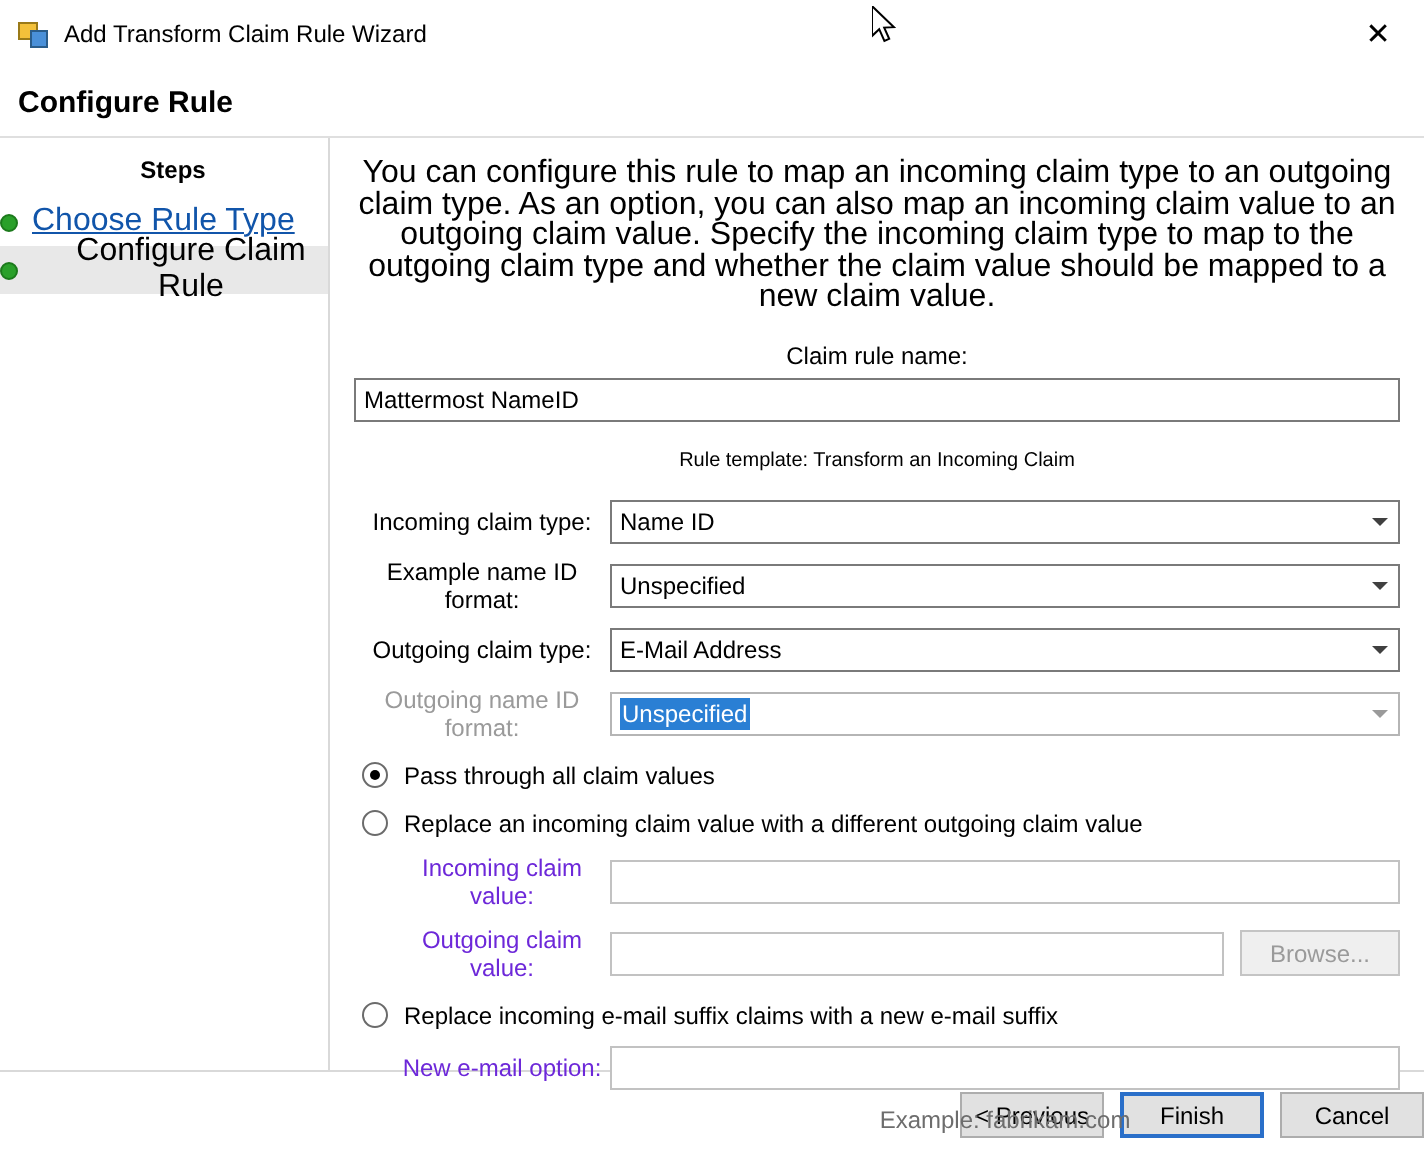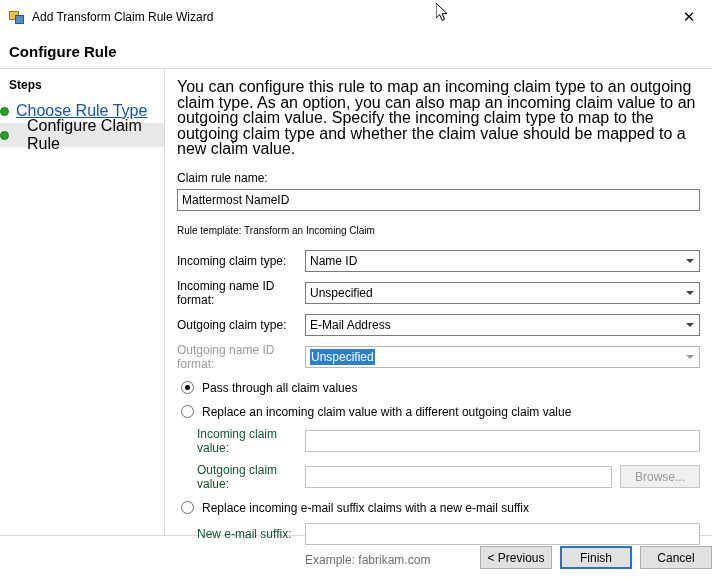--- a/index.html
+++ b/index.html
@@ -95,20 +95,21 @@
   .hdr-sep {
     height: 1px;
     background: #dfdfdf;
   }
 
   
   .body {
     display: flex;
     height: 466px;
     background: #ffffff;
+    text-align: center;
   }
   .steps {
     width: 165px;
     border-right: 1px solid #d9d9d9;
     background: #ffffff;
     box-sizing: border-box;
   }
   .steps-title {
     font-weight: bold;
     font-size: 12px;
@@ -259,21 +260,21 @@
 
   .sub-row {
     display: flex;
     align-items: center;
     margin: 8px 0 0 0;
     padding-left: 20px;
   }
   .sub-row .slabel {
     width: 108px;
     font-size: 12px;
-    color: #14532d;
+    color: #6d28d9;
     flex: none;
   }
   .input-disabled {
     height: 22px;
     border: 1px solid #c2c2c2;
     background: #ffffff;
     box-sizing: border-box;
   }
   .browse-btn {
     width: 80px;
@@ -374,21 +375,21 @@
       <span class="rlabel">Incoming claim type:</span>
       <span class="combo">
         <span>Name ID</span>
         <span class="arrow">
             <i></i>
           </span>
       </span>
     </div>
 
     <div class="row">
-      <span class="rlabel">Incoming name ID format:</span>
+      <span class="rlabel">Example name ID format:</span>
       <span class="combo">
         <span>Unspecified</span>
         <span class="arrow">
             <i></i>
           </span>
       </span>
     </div>
 
     <div class="row">
       <span class="rlabel">Outgoing claim type:</span>
@@ -434,21 +435,21 @@
       </span>
       <span class="browse-btn">Browse...</span>
     </div>
 
     <div class="radio-row">
       <span class="radio"></span>
       <span class="radio-label">Replace incoming e-mail suffix claims with a new e-mail suffix</span>
     </div>
 
     <div class="sub-row">
-      <span class="slabel">New e-mail suffix:</span>
+      <span class="slabel">New e-mail option:</span>
       <span class="input-disabled" style="flex:1;">
         <span></span>
       </span>
     </div>
 
     <div class="example">Example: fabrikam.com</div>
 
   </div>
 </div>
 

